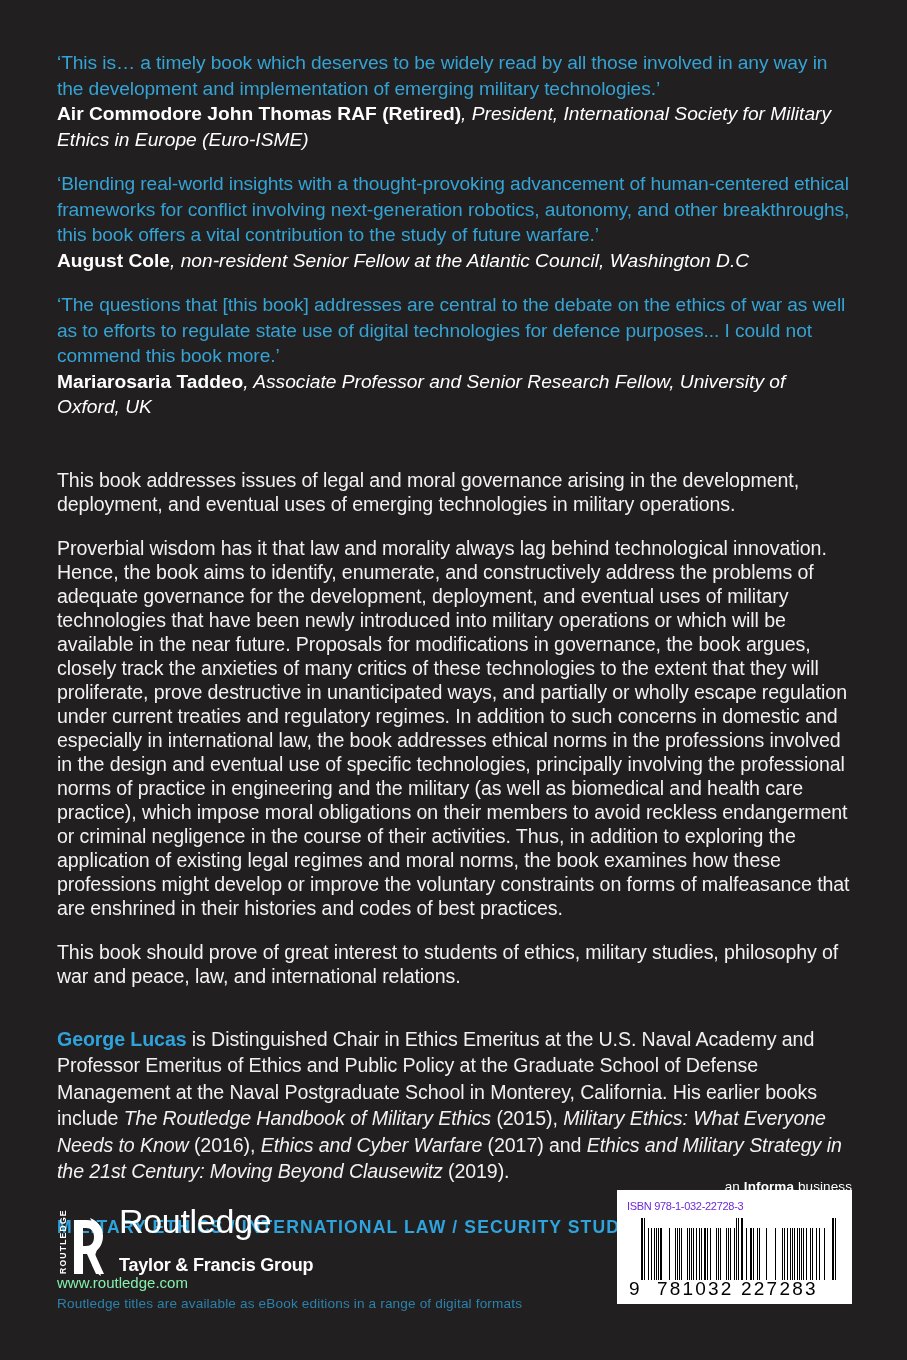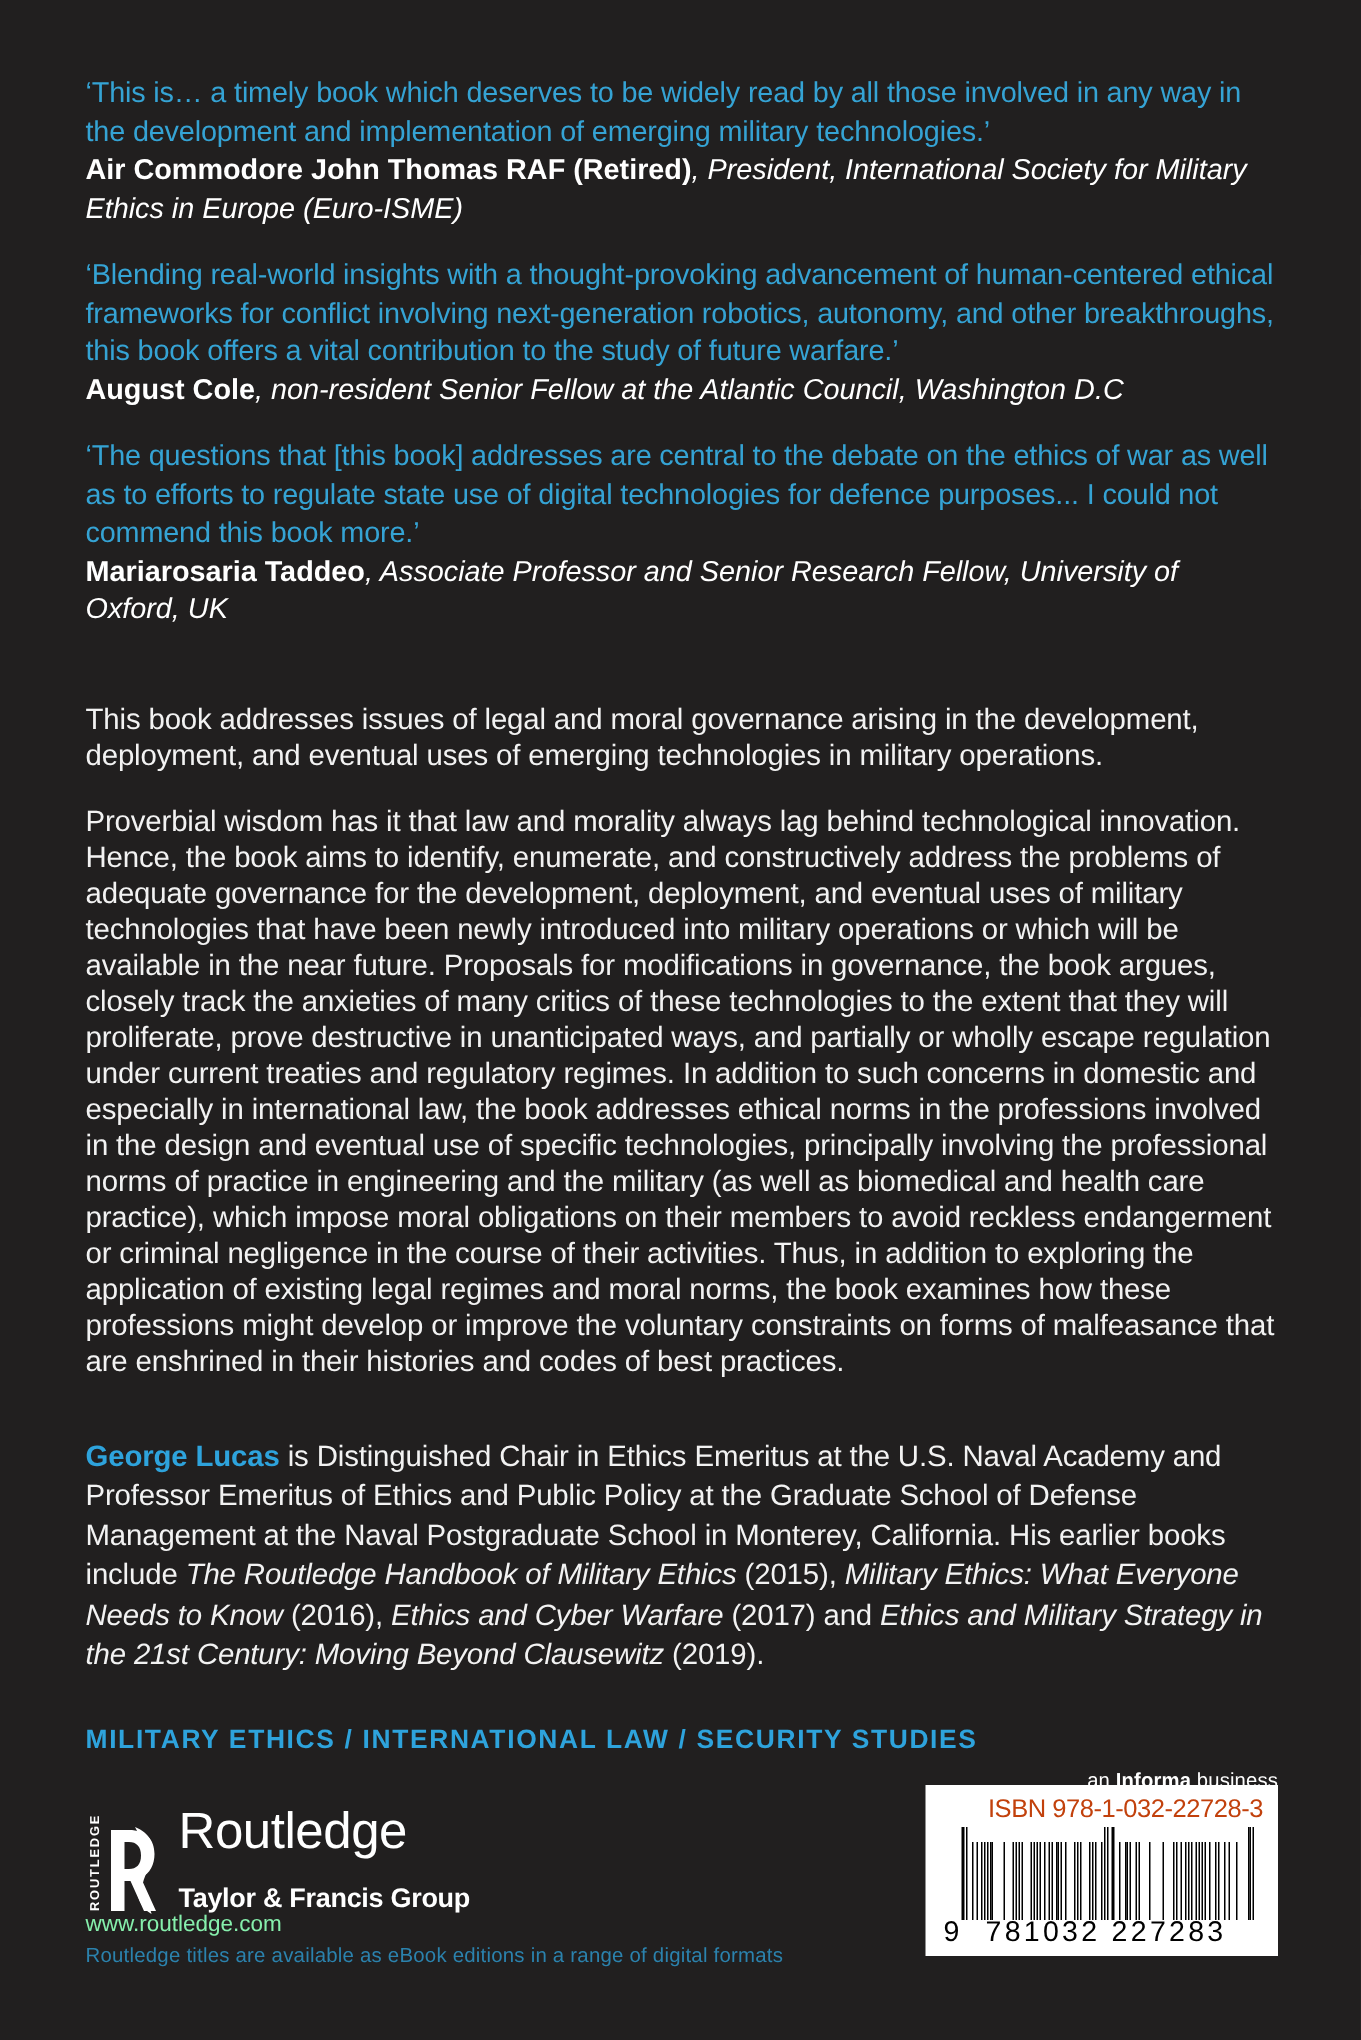--- a/index.html
+++ b/index.html
@@ -176,23 +176,23 @@
     position: absolute;
     left: 617px;
     top: 22px;
     width: 235px;
     height: 114px;
     background: #ffffff;
     box-sizing: border-box;
     padding: 6px 10px 4px 10px;
   }
   .isbn-text {
-    text-align: right;
-    color: #c2410c;
-    font-size: 17px;
+    text-align: left;
+    color: #6d28d9;
+    font-size: 11px;
     letter-spacing: -0.3px;
     font-family: "Liberation Sans", sans-serif;
     line-height: 20px;
   }
   .bars {
     display: flex;
     align-items: flex-end;
     height: 62px;
     margin: 2px 0 0 14px;
     width: 196px;
@@ -234,20 +234,21 @@
       <div class="endorsement">
         <span class="quote-text">‘The questions that [this book] addresses are central to the debate on the ethics of war as well as to efforts to regulate state use of digital technologies for defence purposes... I could not commend this book more.’</span>
         <div class="attrib"><span class="who">Mariarosaria Taddeo</span><span class="role">, Associate Professor and Senior Research Fellow, University of Oxford, UK</span></div>
       </div>
 
     </div>
 
     <div class="blurb-wrap">
       <p class="blurb">This book addresses issues of legal and moral governance arising in the development, deployment, and eventual uses of emerging technologies in military operations.</p>
       <p class="blurb">Proverbial wisdom has it that law and morality always lag behind technological innovation. Hence, the book aims to identify, enumerate, and constructively address the problems of adequate governance for the development, deployment, and eventual uses of military technologies that have been newly introduced into military operations or which will be available in the near future. Proposals for modifications in governance, the book argues, closely track the anxieties of many critics of these technologies to the extent that they will proliferate, prove destructive in unanticipated ways, and partially or wholly escape regulation under current treaties and regulatory regimes. In addition to such concerns in domestic and especially in international law, the book addresses ethical norms in the professions involved in the design and eventual use of specific technologies, principally involving the professional norms of practice in engineering and the military (as well as biomedical and health care practice), which impose moral obligations on their members to avoid reckless endangerment or criminal negligence in the course of their activities. Thus, in addition to exploring the application of existing legal regimes and moral norms, the book examines how these professions might develop or improve the voluntary constraints on forms of malfeasance that are enshrined in their histories and codes of best practices.</p>
+      <p class="blurb">This book should prove of great interest to students of ethics, military studies, philosophy of war and peace, law, and international relations.</p>
     </div>
 
     <div class="bio-wrap">
       <p class="bio"><span class="author-name">George Lucas</span><span> is  Distinguished Chair in Ethics Emeritus at the U.S. Naval Academy and Professor Emeritus of Ethics and Public Policy at the Graduate School of Defense Management at the Naval Postgraduate School in Monterey, California. His earlier books include </span><em>The Routledge Handbook of Military Ethics</em><span> (2015), </span><em>Military Ethics: What Everyone Needs to Know</em><span> (2016), </span><em>Ethics and Cyber Warfare</em><span> (2017) and </span><em>Ethics and Military Strategy in the 21st Century: Moving Beyond Clausewitz</em><span> (2019).</span></p>
     </div>
 
     <div class="subjects">MILITARY ETHICS / INTERNATIONAL LAW / SECURITY STUDIES</div>
 
   </div>
 

